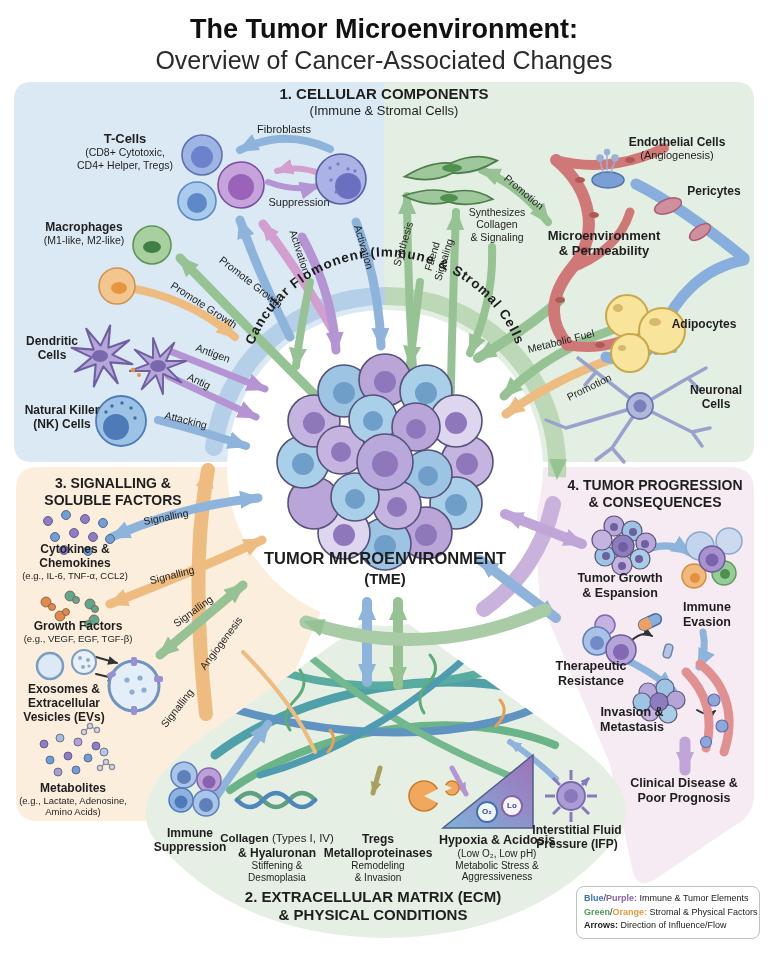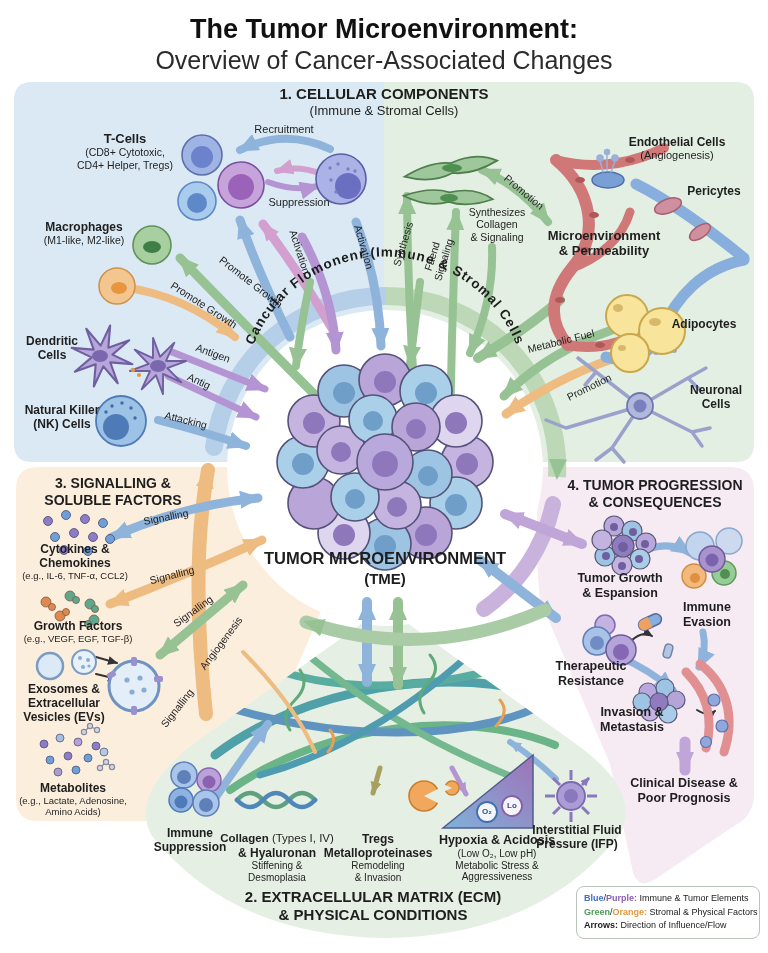--- a/index.html
+++ b/index.html
@@ -502,21 +502,21 @@
 <div class="lbl title2" style="left:384px;top:61px;">Overview of Cancer-Associated Changes</div>
 
 <div class="lbl b s15" style="left:384px;top:94px;">1. CELLULAR COMPONENTS</div>
 <div class="lbl s13" style="left:384px;top:111px;">(Immune &amp; Stromal Cells)</div>
 
 <div class="lbl" style="left:125px;top:151px;">
   <div class="b s13">T-Cells</div>
   <div class="s105">(CD8+ Cytotoxic,</div>
   <div class="s105">CD4+ Helper, Tregs)</div>
 </div>
-<div class="lbl s11" style="left:284px;top:129px;">Recruitment</div>
+<div class="lbl s11" style="left:284px;top:129px;">Fibroblasts</div>
 <div class="lbl s11" style="left:299px;top:202px;">Suppression</div>
 <div class="lbl s105" style="left:300px;top:252px;transform:translate(-50%,-50%) rotate(72deg);">Activation</div>
 <div class="lbl s105" style="left:364px;top:247px;transform:translate(-50%,-50%) rotate(74deg);">Activation</div>
 <div class="lbl" style="left:84px;top:233px;">
   <div class="b s12">Macrophages</div>
   <div class="s105">(M1-like, M2-like)</div>
 </div>
 <div class="lbl s105" style="left:251px;top:282px;transform:translate(-50%,-50%) rotate(38deg);">Promote Growth</div>
 <div class="lbl s105" style="left:204px;top:305px;transform:translate(-50%,-50%) rotate(33deg);">Promote Growth</div>
 <div class="lbl" style="left:52px;top:348px;">

